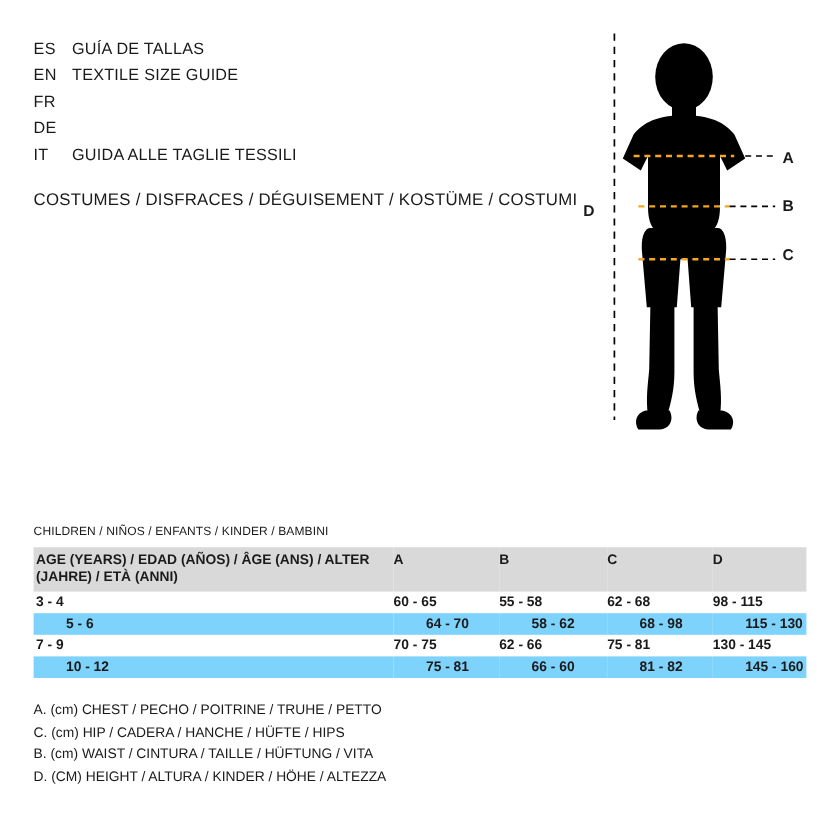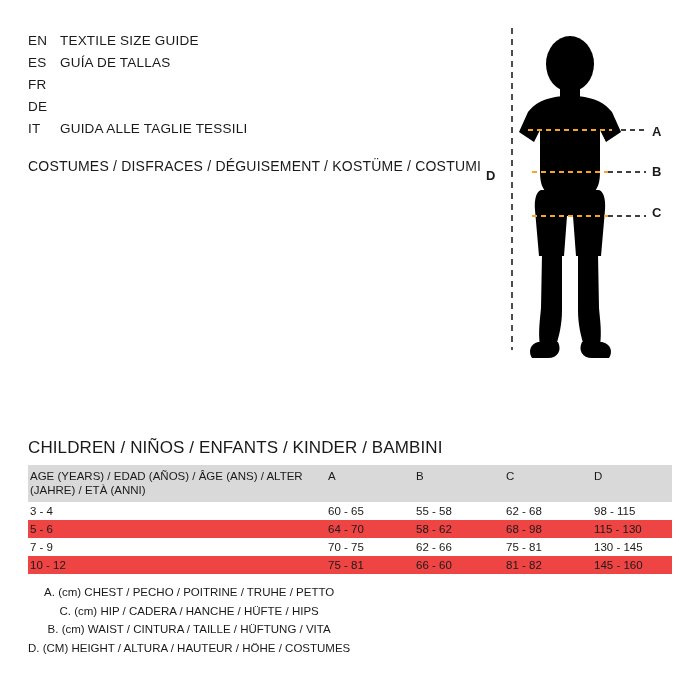--- a/index.html
+++ b/index.html
@@ -78,72 +78,72 @@
   .abc-c { left: 182px; top: 185px; }
 
   
   .table-wrap {
     position: absolute;
     left: 28px;
     top: 438px;
     width: 644px;
   }
   .children-title {
-    font-size: 17px;
+    font-size: 10px;
     margin-bottom: 7px;
     letter-spacing: 0.1px;
   }
   table.size {
     border-collapse: collapse;
     width: 644px;
     font-size: 11.5px;
   }
   table.size th, table.size td {
     text-align: left;
     padding: 3px 0 3px 0;
-    font-weight: normal;
+    font-weight: bold;
     vertical-align: top;
   }
   table.size thead th {
     background: #d9d9d9;
     line-height: 1.25;
     padding-top: 4px;
     padding-bottom: 4px;
   }
   table.size thead th.first { padding-left: 2px; }
   table.size tbody td.first { padding-left: 2px; }
-  table.size tbody tr.alt td { background: #ef4444; }
+  table.size tbody tr.alt td { background: #7dd3fc; padding-left: 27px; }
   col.c-age { width: 300px; }
   col.c-a { width: 88px; }
   col.c-b { width: 90px; }
   col.c-c { width: 88px; }
   col.c-d { width: 78px; }
 
   .legend {
     position: absolute;
     left: 28px;
     top: 583px;
     font-size: 11.5px;
     line-height: 18.5px;
   }
-  .legend div { white-space: nowrap; text-align: center; }
+  .legend div { white-space: nowrap; }
 </style>
 </head>
 <body>
 
 <div class="page">
 
   <div class="lang-block">
     <div class="lang-row">
+      <span class="lang-code">ES</span>
+      <span class="lang-text">GUÍA DE TALLAS</span>
+    </div>
+    <div class="lang-row">
       <span class="lang-code">EN</span>
       <span class="lang-text">TEXTILE SIZE GUIDE</span>
-    </div>
-    <div class="lang-row">
-      <span class="lang-code">ES</span>
-      <span class="lang-text">GUÍA DE TALLAS</span>
     </div>
     <div class="lang-row">
       <span class="lang-code">FR</span>
     </div>
     <div class="lang-row">
       <span class="lang-code">DE</span>
     </div>
     <div class="lang-row">
       <span class="lang-code">IT</span>
       <span class="lang-text">GUIDA ALLE TAGLIE TESSILI</span>
@@ -276,16 +276,16 @@
           <td>145 - 160</td>
         </tr>
       </tbody>
     </table>
   </div>
 
   <div class="legend">
     <div>A. (cm) CHEST / PECHO / POITRINE / TRUHE / PETTO</div>
     <div>C. (cm) HIP / CADERA / HANCHE / HÜFTE / HIPS</div>
     <div>B. (cm) WAIST / CINTURA / TAILLE / HÜFTUNG / VITA</div>
-    <div>D. (CM) HEIGHT / ALTURA / HAUTEUR / HÖHE / COSTUMES</div>
+    <div>D. (CM) HEIGHT / ALTURA / KINDER / HÖHE / ALTEZZA</div>
   </div>
 
 </div>
 
 </body></html>

